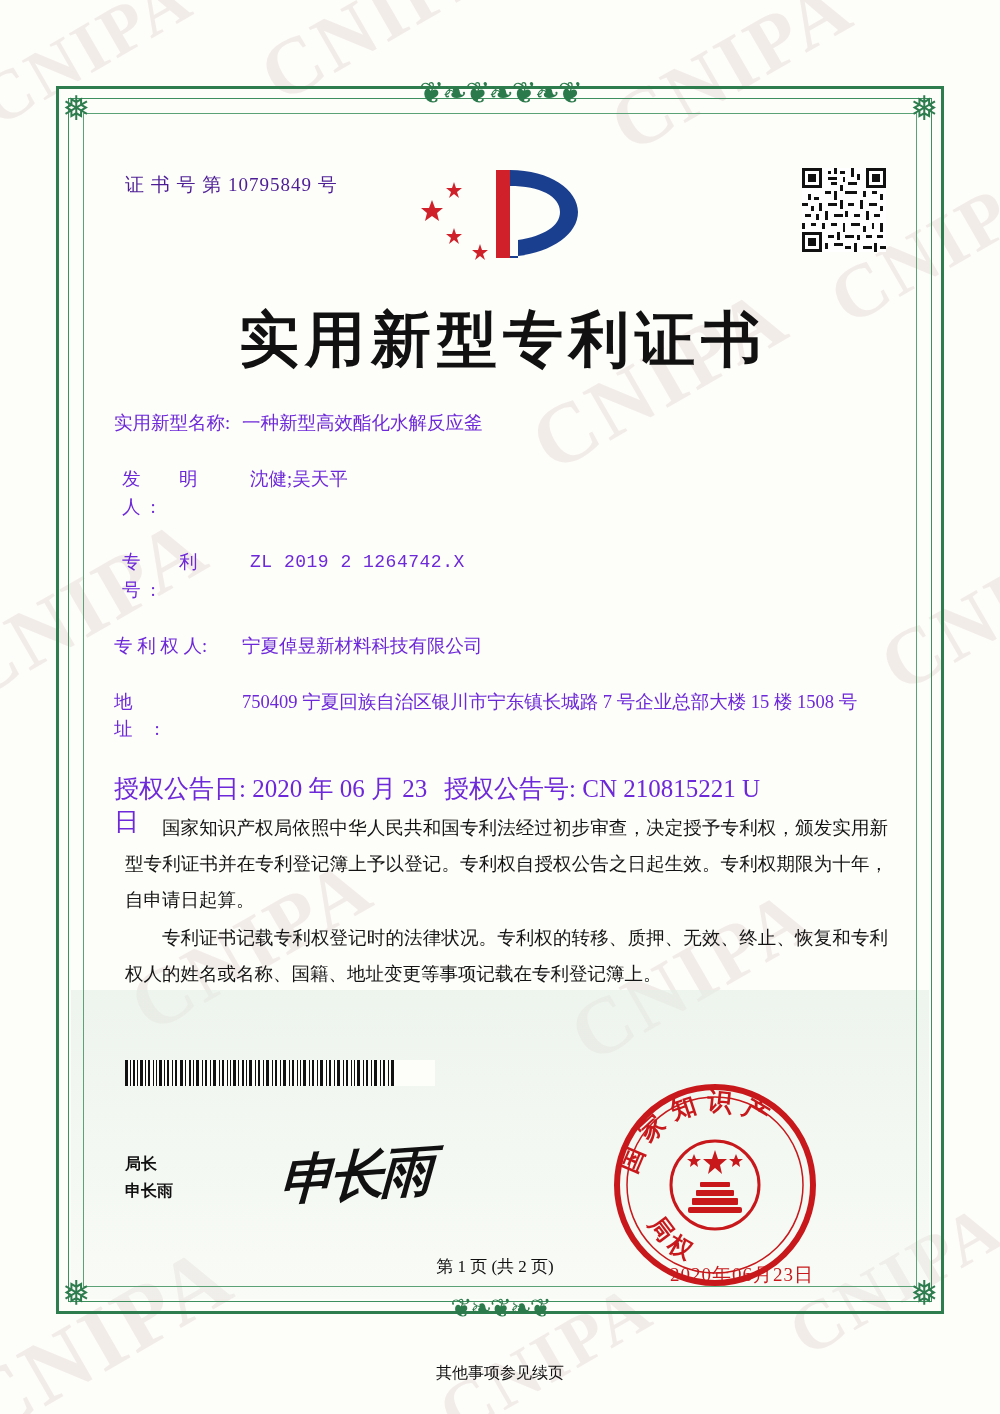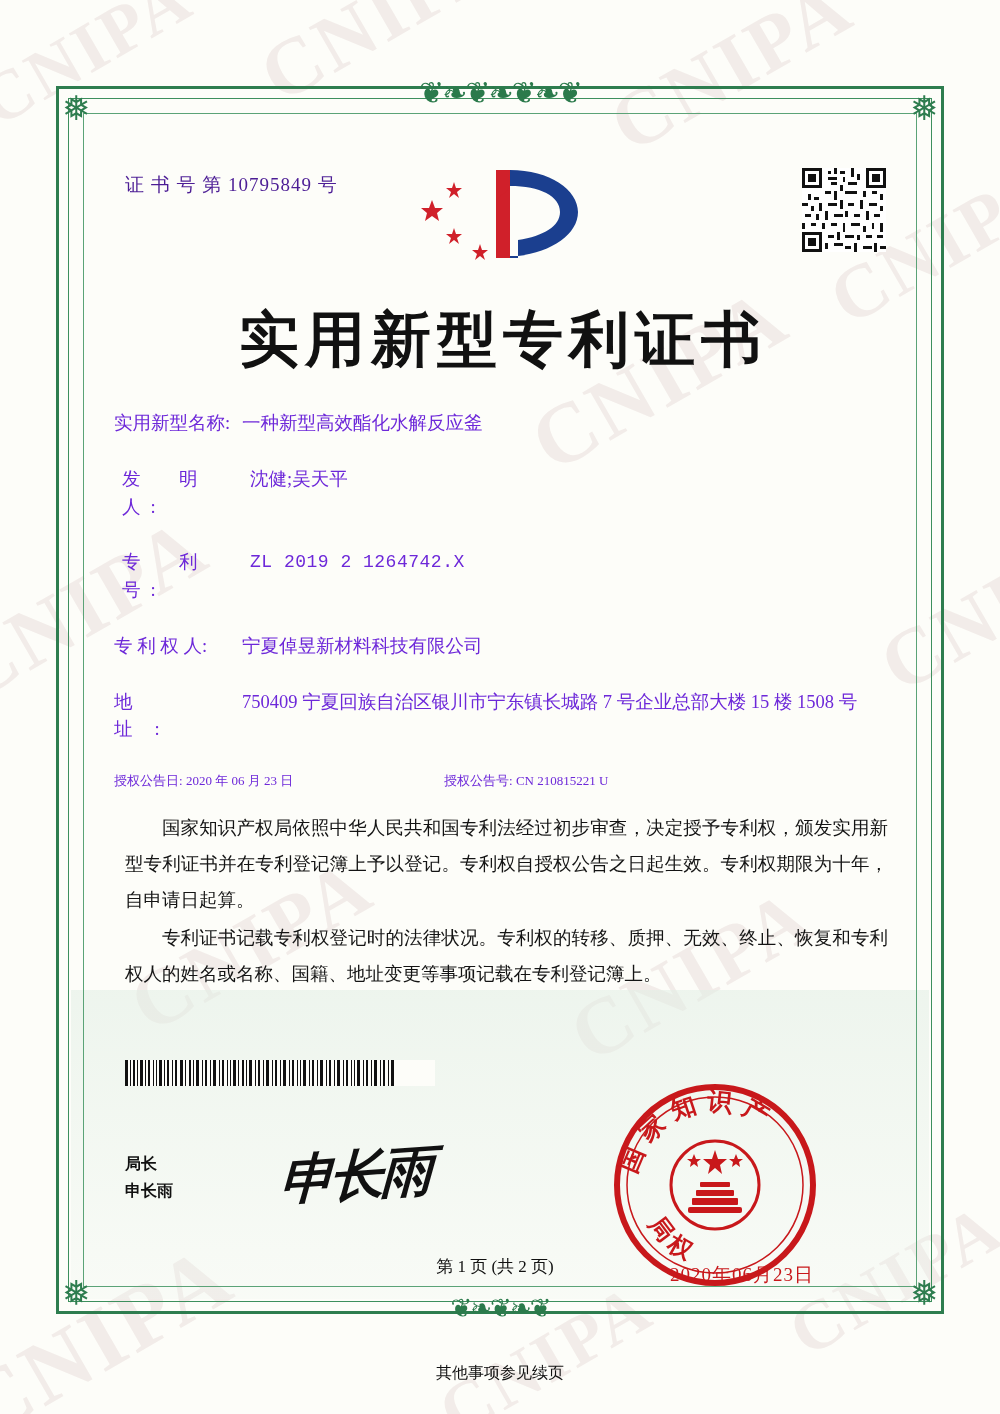--- a/index.html
+++ b/index.html
@@ -160,21 +160,21 @@
   }
   .mono {
     font-family: "Liberation Mono", "DejaVu Sans Mono", monospace;
     letter-spacing: 0.5px;
     font-size: 18px;
   }
   .pub-row {
     display: flex;
     align-items: flex-start;
     margin-bottom: 20px;
-    font-size: 13px;
+    font-size: 25px;
   }
   .pub-left { width: 330px; flex: 0 0 330px; }
   .paras {
     position: absolute;
     left: 35px;
     right: 22px;
     top: 690px;
     font-size: 18.5px;
     line-height: 1.95;
     color: #141414;

